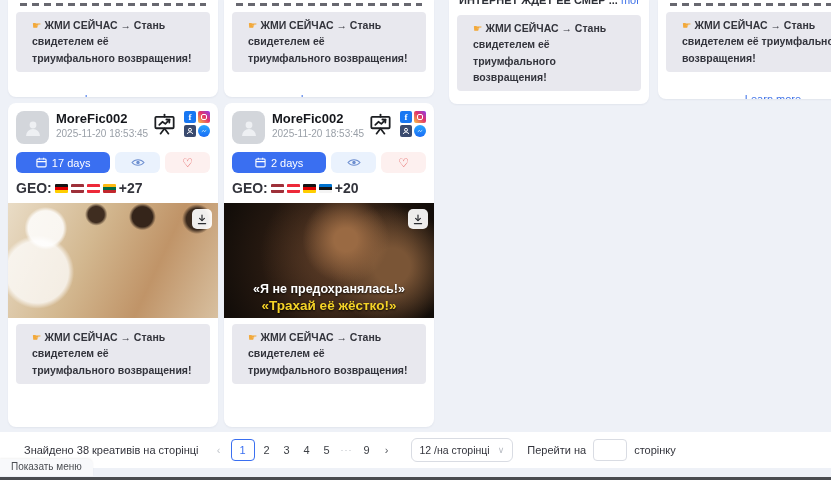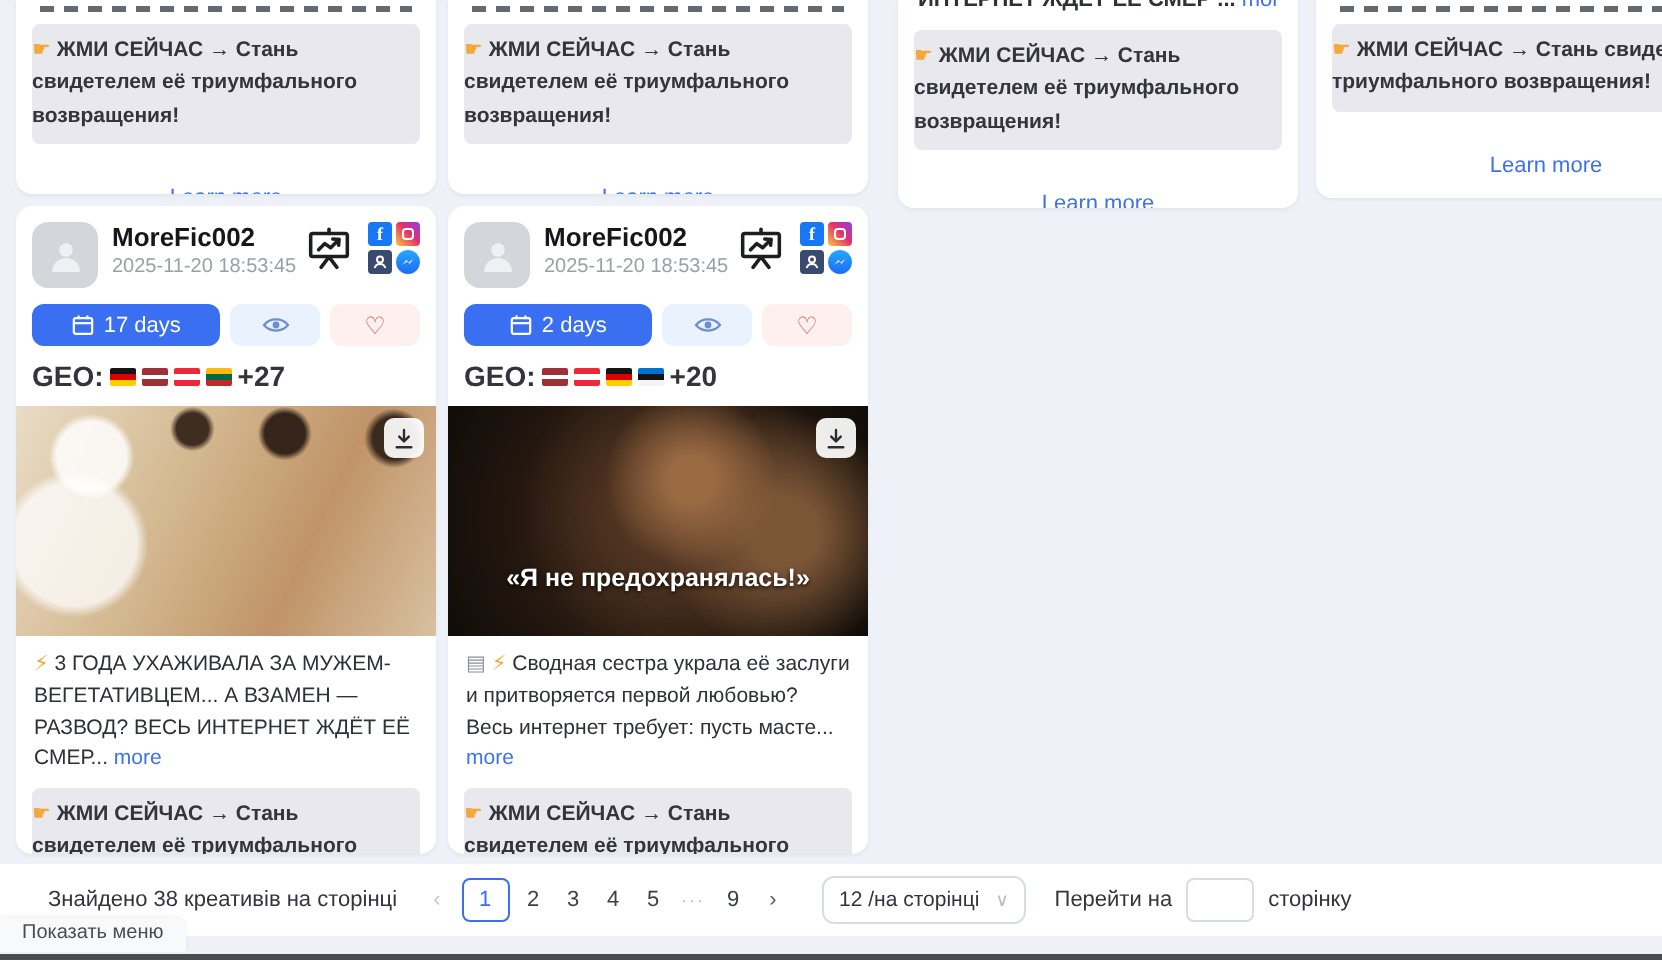--- a/index.html
+++ b/index.html
@@ -22,21 +22,21 @@
   .sliver {
     height:3px; margin:3px 12px 0;
     background:repeating-linear-gradient(90deg,#686870 0 7px,transparent 7px 12px);
   }
   .trunc-wrap { height:9px; overflow:hidden; margin:0 10px; }
   .trunc-line { display:block; margin-top:-6px; font-size:11px; font-weight:bold; color:#2e3138; white-space:nowrap; }
   .trunc-line .more { color:#3f72e8; font-weight:normal; }
 
   .cta-bar {
     background:#e8e8ee; border-radius:4px; margin:6px 8px 0;
-    padding:5px 0 6px; font-size:10.5px; font-weight:bold;
+    padding:5px 16px 6px; font-size:10.5px; font-weight:bold;
     color:#33343c; line-height:1.55;
   }
   .cta-bar .hand { color:#f2a93b; margin-right:3px; }
 
   .learn-more {
     display:block; text-align:center; color:#3f72e8; font-size:11px;
     margin-top:21px; cursor:pointer;
   }
 
   .url-row { display:flex; align-items:center; gap:6px; margin:8px 8px 0; }
@@ -263,21 +263,20 @@
     </div>
     <div class="creative-img img1">
       <button class="img-dl">
         <svg width="10" height="11" viewBox="0 0 10 11" fill="none" stroke="#2b2d31" stroke-width="1.2" stroke-linecap="round" stroke-linejoin="round">
             <line x1="5" y1="1" x2="5" y2="6.5"></line>
             <polyline points="2.6,4.3 5,6.7 7.4,4.3"></polyline>
             <line x1="1.4" y1="9.6" x2="8.6" y2="9.6"></line>
           </svg>
       </button>
     </div>
-    <div class="body-text"><span class="tx-icon">⚡</span><span> 3 ГОДА УХАЖИВАЛА ЗА МУЖЕМ-ВЕГЕТАТИВЦЕМ... А ВЗАМЕН — РАЗВОД? ВЕСЬ ИНТЕРНЕТ ЖДЁТ ЕЁ СМЕР... </span><span class="more">more</span></div>
     <div class="cta-bar"><span class="hand">☛</span><span>ЖМИ СЕЙЧАС → Стань свидетелем её триумфального возвращения!</span></div>
 
   </div>
 
   <div class="card" style="left:224px; top:103px; width:210px; height:324px;">
     <div class="header-row">
       <div class="avatar">
         <svg width="20" height="20" viewBox="0 0 20 20">
             <circle cx="10" cy="7" r="3.4" fill="#eef0f3"></circle>
             <path d="M3 18 a7 7 0 0 1 14 0 Z" fill="#eef0f3"></path>
@@ -346,22 +345,22 @@
     </div>
     <div class="creative-img img2">
       <button class="img-dl">
         <svg width="10" height="11" viewBox="0 0 10 11" fill="none" stroke="#2b2d31" stroke-width="1.2" stroke-linecap="round" stroke-linejoin="round">
             <line x1="5" y1="1" x2="5" y2="6.5"></line>
             <polyline points="2.6,4.3 5,6.7 7.4,4.3"></polyline>
             <line x1="1.4" y1="9.6" x2="8.6" y2="9.6"></line>
           </svg>
       </button>
       <div class="caption cap1">«Я не предохранялась!»</div>
-    </div>
-    <div class="body-text"><span class="book">▤</span> <span class="tx-icon">⚡</span><span> Сводная сестра украла её заслуги и притворяется первой любовью? Весь интернет требует: пусть масте... </span><span class="more">more</span></div>
+      <div class="caption cap2">«Трахай её жёстко!»</div>
+    </div>
     <div class="cta-bar"><span class="hand">☛</span><span>ЖМИ СЕЙЧАС → Стань свидетелем её триумфального возвращения!</span></div>
 
   </div>
 
   <div class="pagination-bar">
     <span>Знайдено 38 креативів на сторінці</span>
     <div class="pager">
       <span class="pg-item pg-prev">‹</span>
       <span class="pg-item pg-active">1</span>
       <span class="pg-item">2</span>

